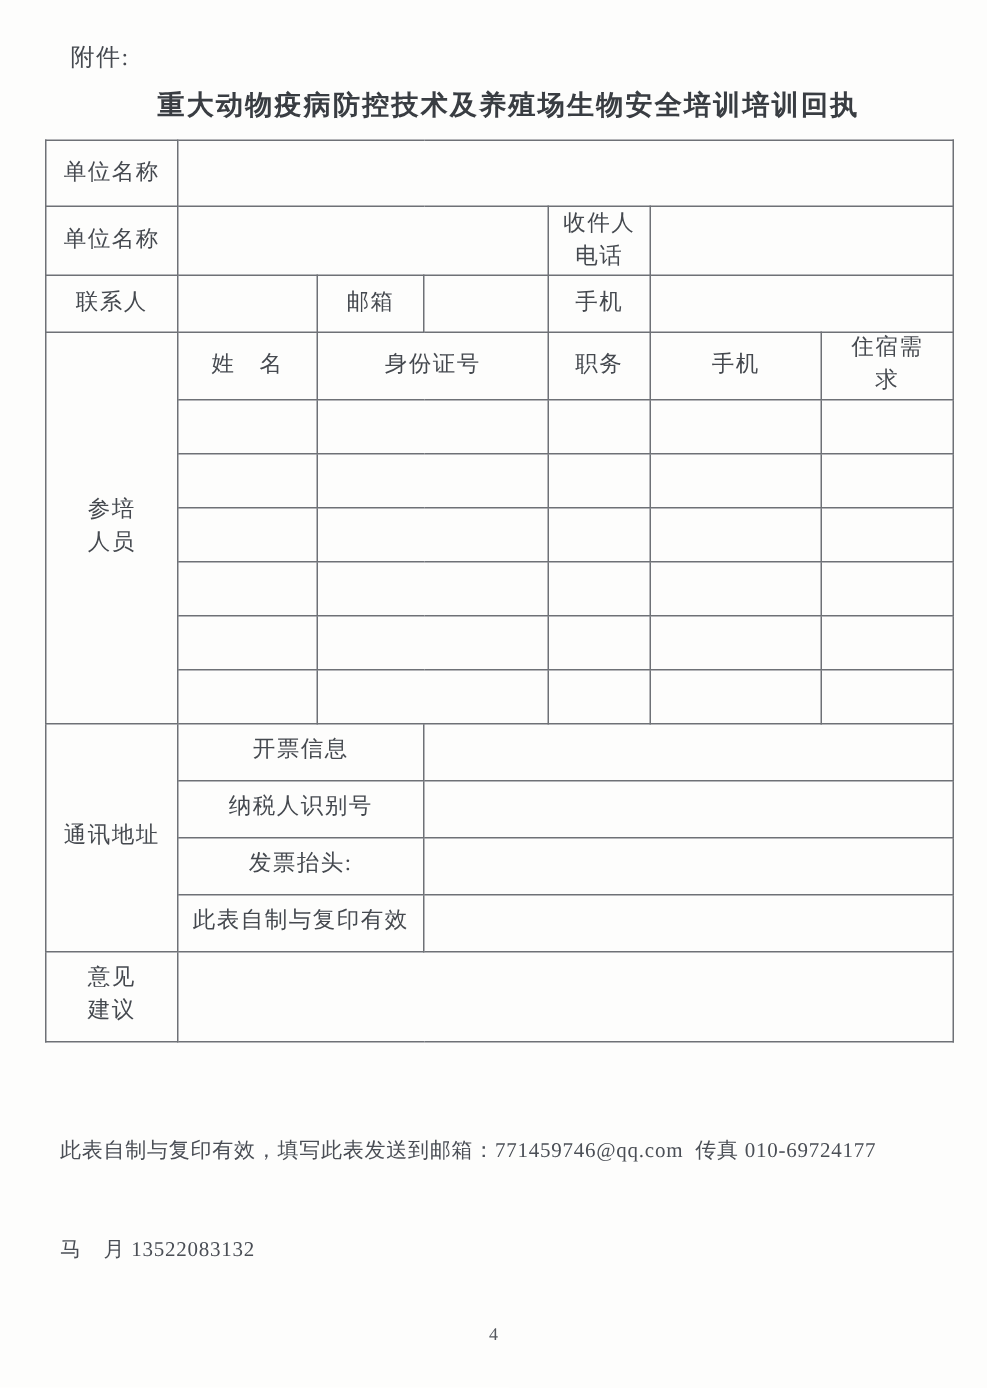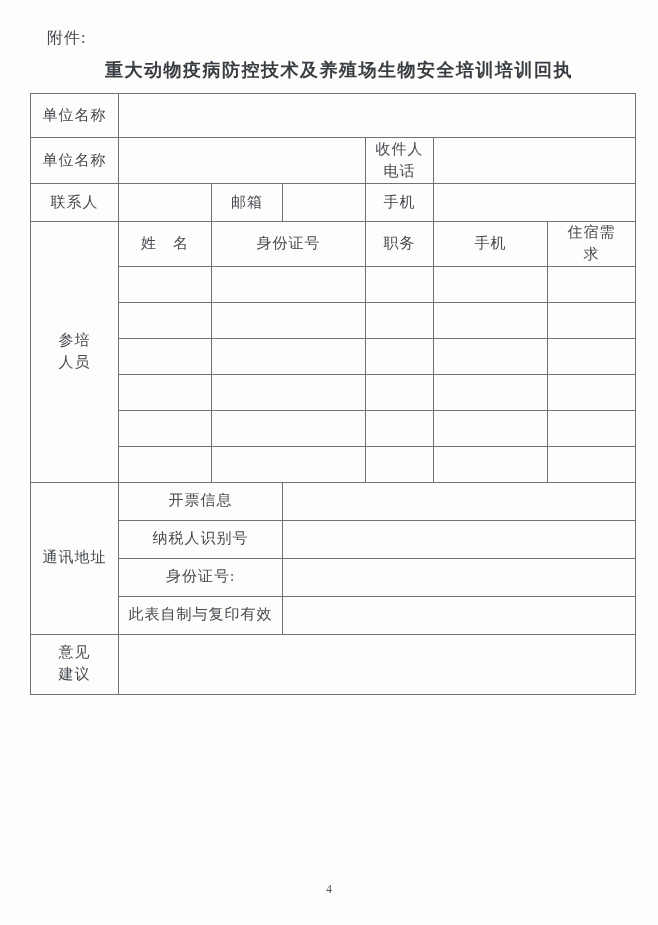--- a/index.html
+++ b/index.html
@@ -186,32 +186,36 @@
     <tr style="height:38px">
       <td class="lbl" rowspan="4">通讯地址</td>
       <td class="lbl" colspan="2">开票信息</td>
       <td colspan="4"></td>
     </tr>
     <tr style="height:38px">
       <td class="lbl" colspan="2">纳税人识别号</td>
       <td colspan="4"></td>
     </tr>
     <tr style="height:38px">
-      <td class="lbl" colspan="2">身份证号:</td>
+      <td class="lbl" colspan="2">发票抬头:</td>
       <td colspan="4"></td>
     </tr>
     <tr style="height:38px">
       <td class="lbl" colspan="2">此表自制与复印有效</td>
       <td colspan="4"></td>
     </tr>
 
     <tr style="height:60px">
       <td class="lbl">意见
 建议</td>
       <td colspan="6"></td>
     </tr>
   </tbody>
     </table>
 
+  <div class="footer">
+    <div class="line1">此表自制与复印有效，填写此表发送到邮箱：771459746@qq.com  传真 010-69724177</div>
+    <div class="line2">马　月 13522083132</div>
+  </div>
 
   <div class="pagenum">4</div>
 
 </div>
 
 </body></html>

